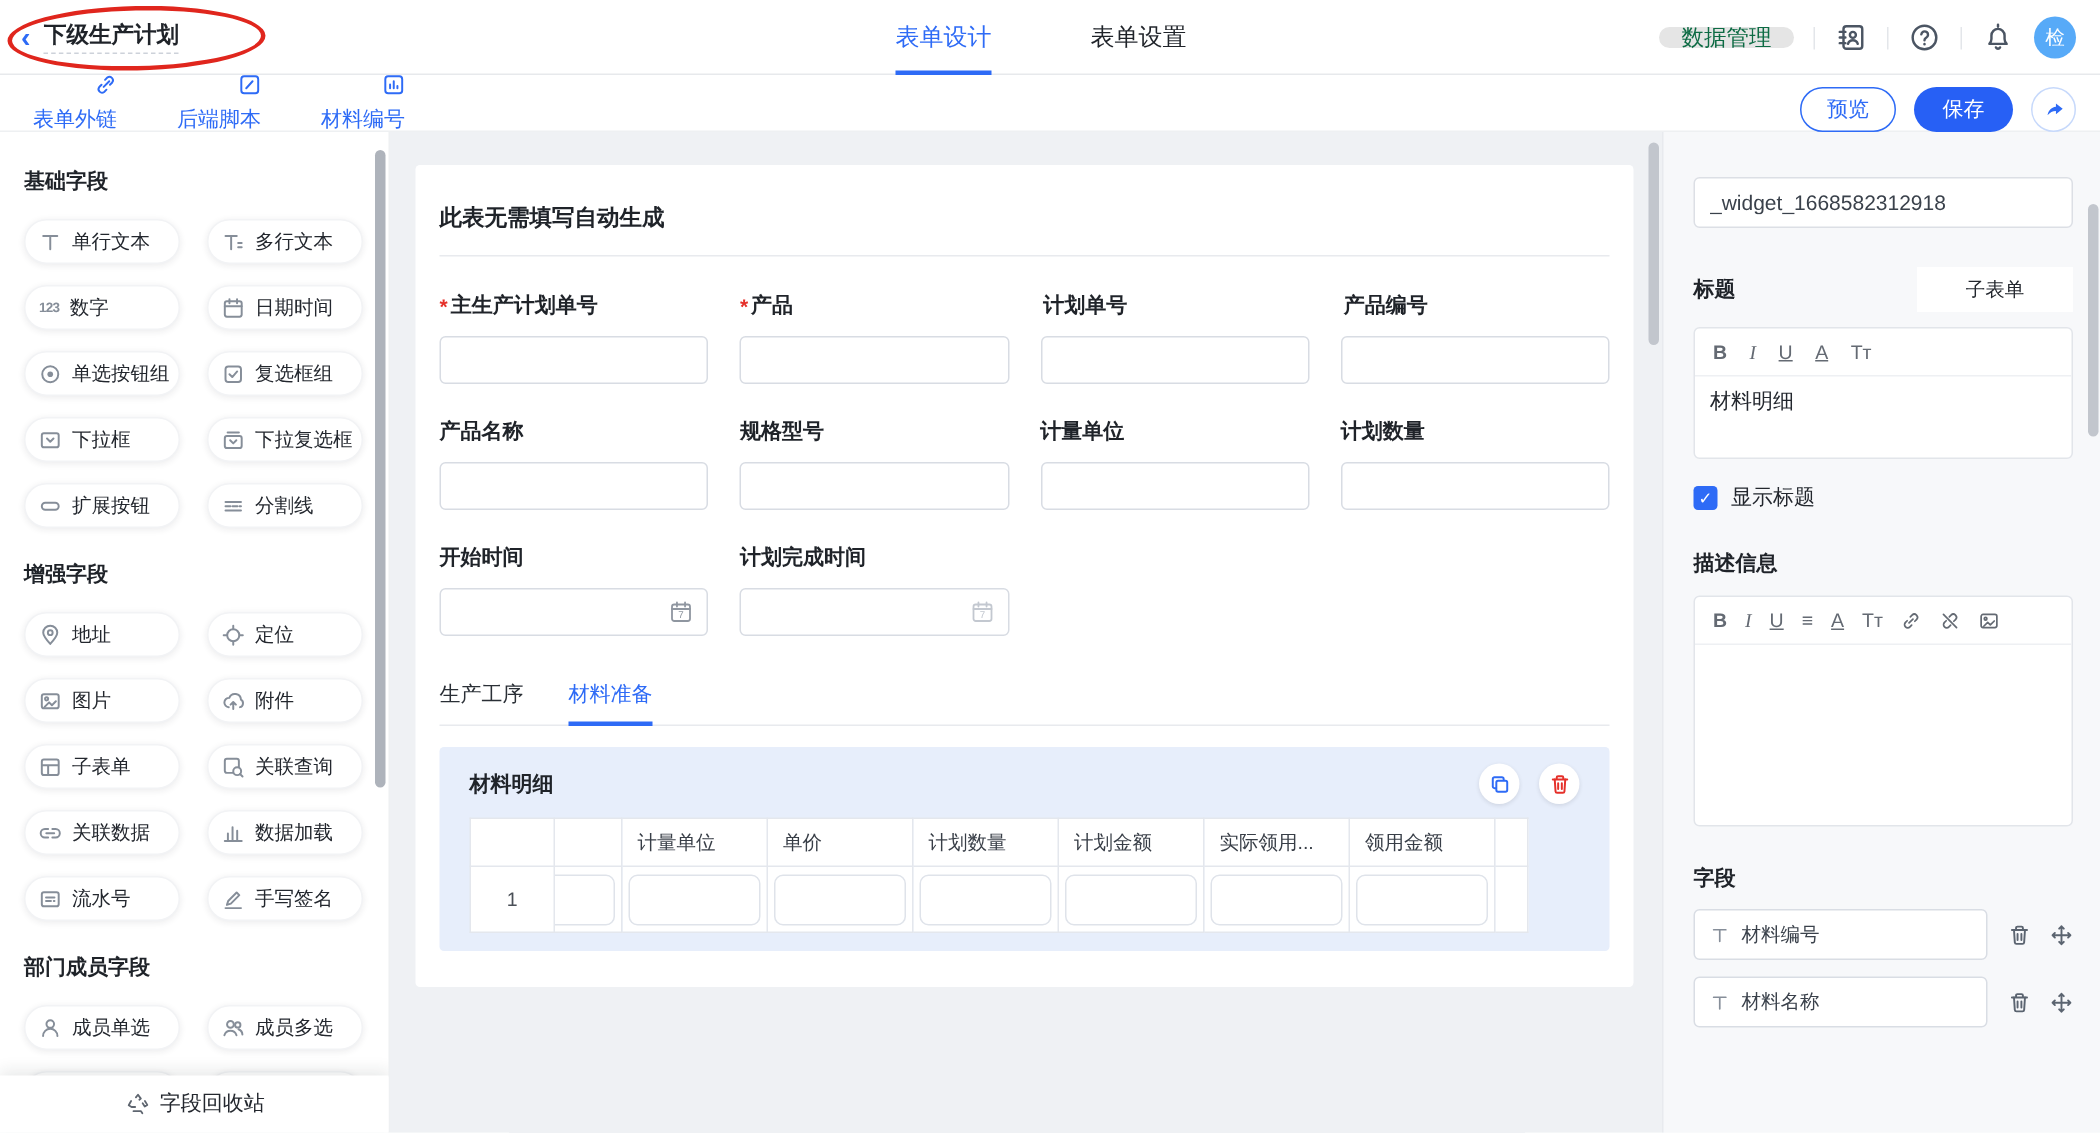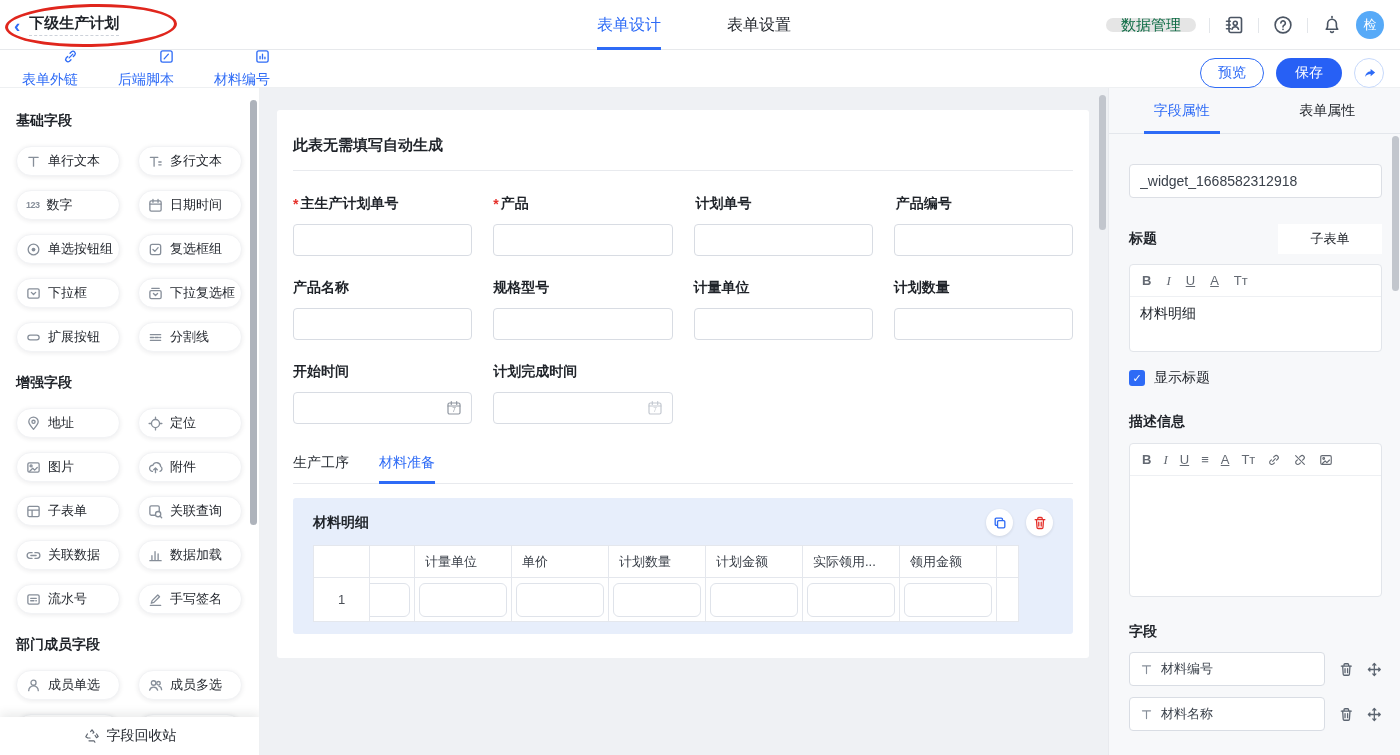--- a/index.html
+++ b/index.html
@@ -609,24 +609,20 @@
             <td></td>
           </tr>
         </tbody>
       </table>
     </div>
   </div>
   <div class="canvas-scroll"></div>
 </div>
 
 <div class="panel">
-  <div class="p-tabs">
-    <div class="p-tab active">字段属性</div>
-    <div class="p-tab">表单属性</div>
-  </div>
   <div class="p-body">
     <input class="p-input" value="_widget_1668582312918" style="">
 
     <div class="title-row">
       <span class="p-label">标题</span>
       <span class="type-badge">子表单</span>
     </div>
     <div class="editor">
       <div class="ed-toolbar">
         <span class="ed-ic b">B</span>

